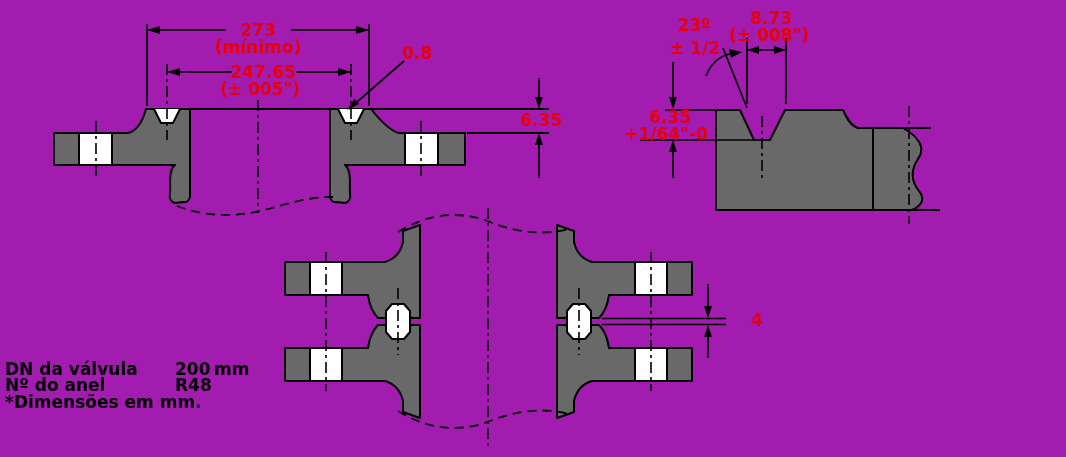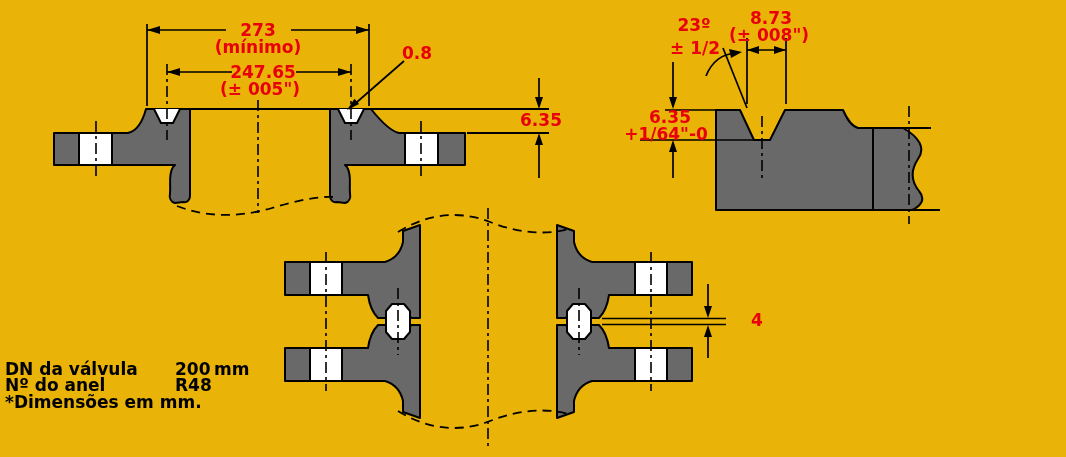--- a/index.html
+++ b/index.html
@@ -1,16 +1,16 @@
 <!DOCTYPE html>
 <html><head>
 <meta charset="utf-8">
 <style>
   html,body{margin:0;padding:0;background:#ffffff;}
-  .stage{position:relative;width:1066px;height:457px;background:#eab308;overflow:hidden;}
+  .stage{position:relative;width:1066px;height:457px;background:#a21caf;overflow:hidden;}
   svg{display:block;}
   text{font-family:"DejaVu Sans","Liberation Sans",sans-serif;font-weight:700;}
   .dim{fill:#e8000a;font-size:17px;}
   .note{fill:#000000;font-size:17px;}
   .steel{fill:#696969;stroke:#000;stroke-width:2;stroke-linejoin:round;}
   .hole{fill:#ffffff;stroke:#000;stroke-width:2;}
   .gasket{fill:#ffffff;stroke:#000;stroke-width:2;stroke-linejoin:round;}
   .groove{fill:#ffffff;stroke:none;}
   .groove-edge{fill:none;stroke:#000;stroke-width:2;}
   .ln{stroke:#000;stroke-width:1.7;fill:none;}

